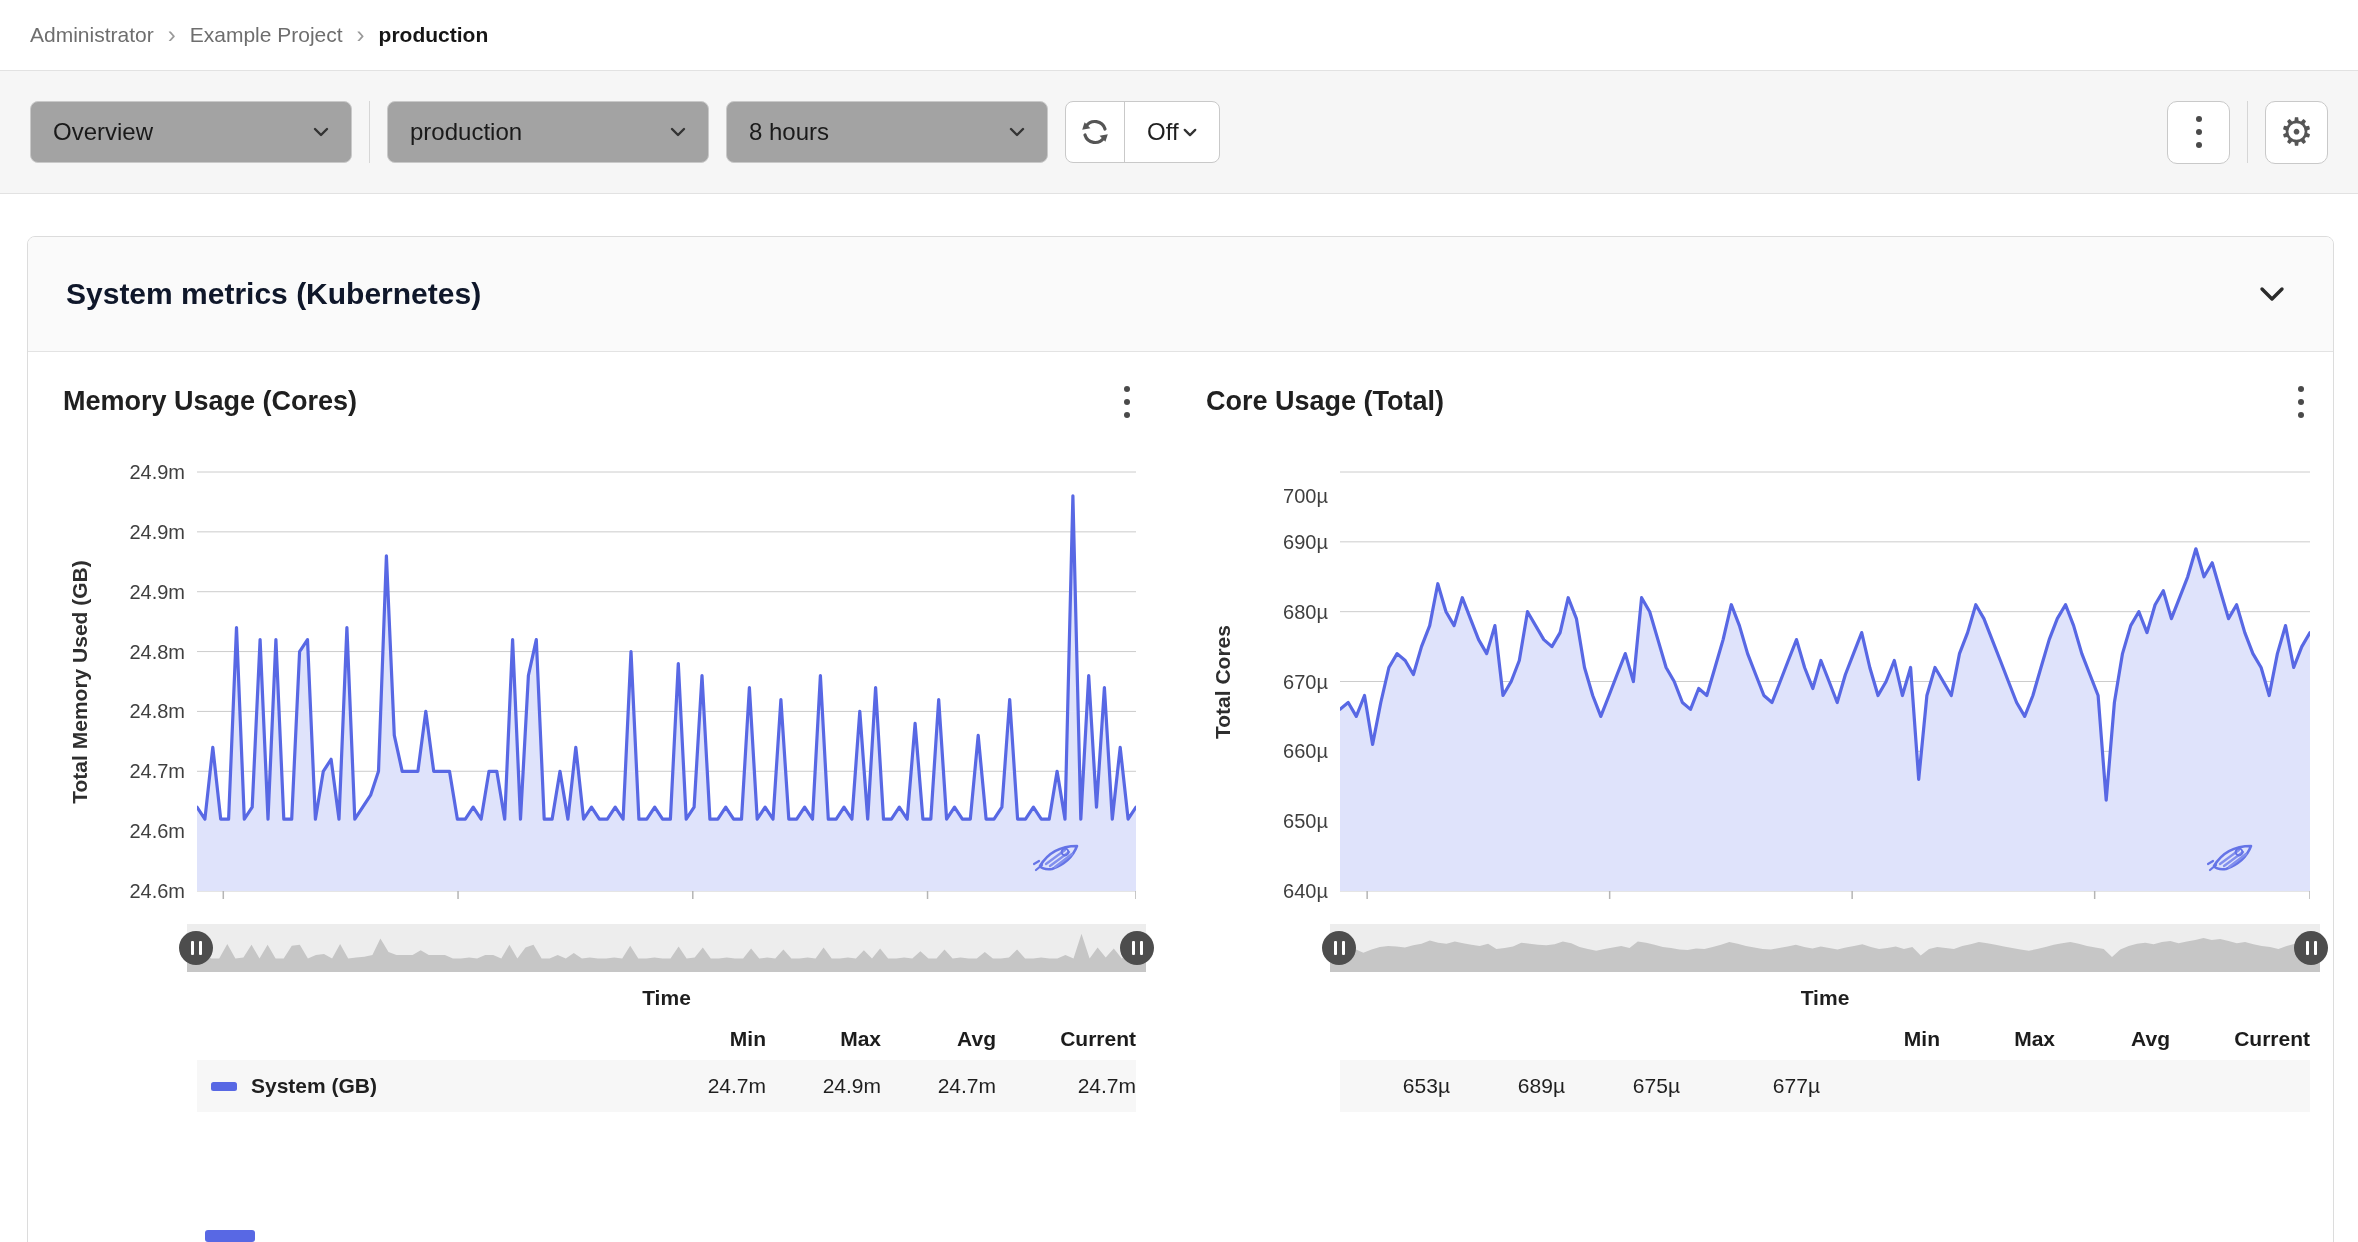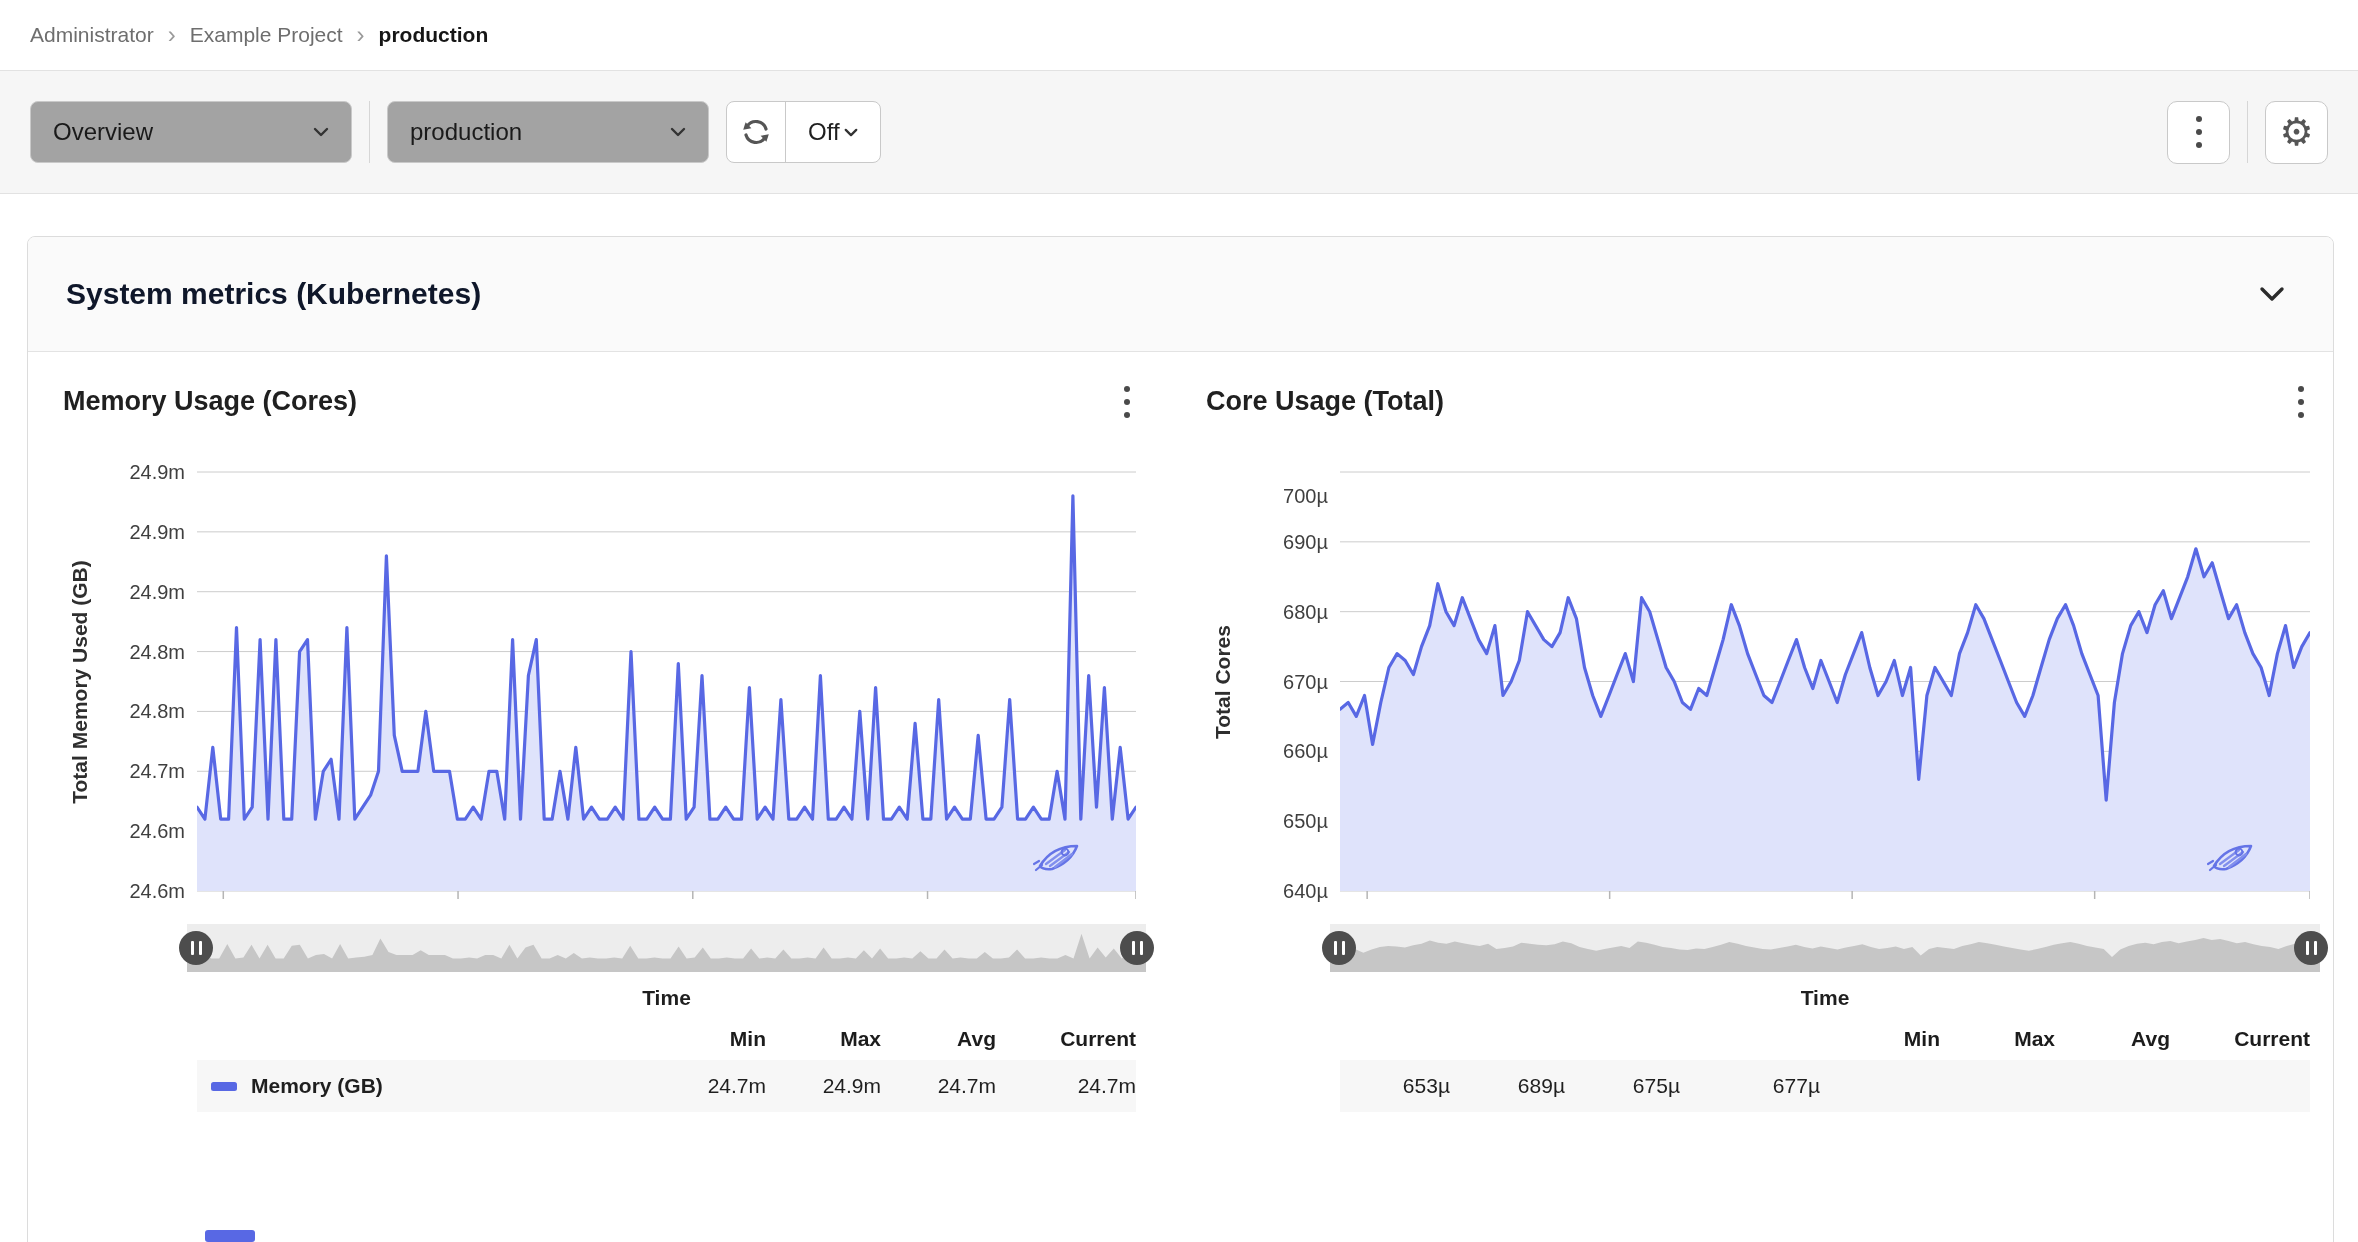--- a/index.html
+++ b/index.html
@@ -102,20 +102,26 @@
         <polyline points="2,2 8,8 14,2" fill="none" stroke="#333" stroke-width="2.4" stroke-linecap="round" stroke-linejoin="round"></polyline>
       </svg>
   </div>
   <div class="vdiv"></div>
   <div class="sel" style="margin-left:0;">
     <span>production</span>
     <svg width="16" height="10" viewBox="0 0 16 10">
         <polyline points="2,2 8,8 14,2" fill="none" stroke="#333" stroke-width="2.4" stroke-linecap="round" stroke-linejoin="round"></polyline>
       </svg>
   </div>
+  <div class="sel">
+    <span>8 hours</span>
+    <svg width="16" height="10" viewBox="0 0 16 10">
+        <polyline points="2,2 8,8 14,2" fill="none" stroke="#333" stroke-width="2.4" stroke-linecap="round" stroke-linejoin="round"></polyline>
+      </svg>
+  </div>
   <div class="refresh-group">
     <div class="refresh-btn">
       <svg width="32" height="32" viewBox="0 0 32 32">
         <path d="M26 13 A 10.5 10.5 0 0 0 7.2 10.2" fill="none" stroke="#555" stroke-width="3.2" stroke-linecap="round"></path>
         <polygon points="3.2,13.8 11.4,12.2 5.6,6.2" fill="#555"></polygon>
         <path d="M6 19 A 10.5 10.5 0 0 0 24.8 21.8" fill="none" stroke="#555" stroke-width="3.2" stroke-linecap="round"></path>
         <polygon points="28.8,18.2 20.6,19.8 26.4,25.8" fill="#555"></polygon>
       </svg>
     </div>
     <div class="refresh-off">
@@ -217,21 +223,21 @@
         <div class="stats-head">
           <div class="name-col"></div>
           <div class="col c1">Min</div>
           <div class="col">Max</div>
           <div class="col">Avg</div>
           <div class="col c4">Current</div>
         </div>
         <div class="stats-row">
           <div class="name-col">
             <span class="swatch"></span>
-            <span>Memory (GB)</span>
+            <span>System (GB)</span>
           </div>
           <div class="col c1">24.7m</div>
           <div class="col">24.9m</div>
           <div class="col">24.7m</div>
           <div class="col c4">24.7m</div>
         </div>
       </div>
     </div>
 
     <div class="panel core">

